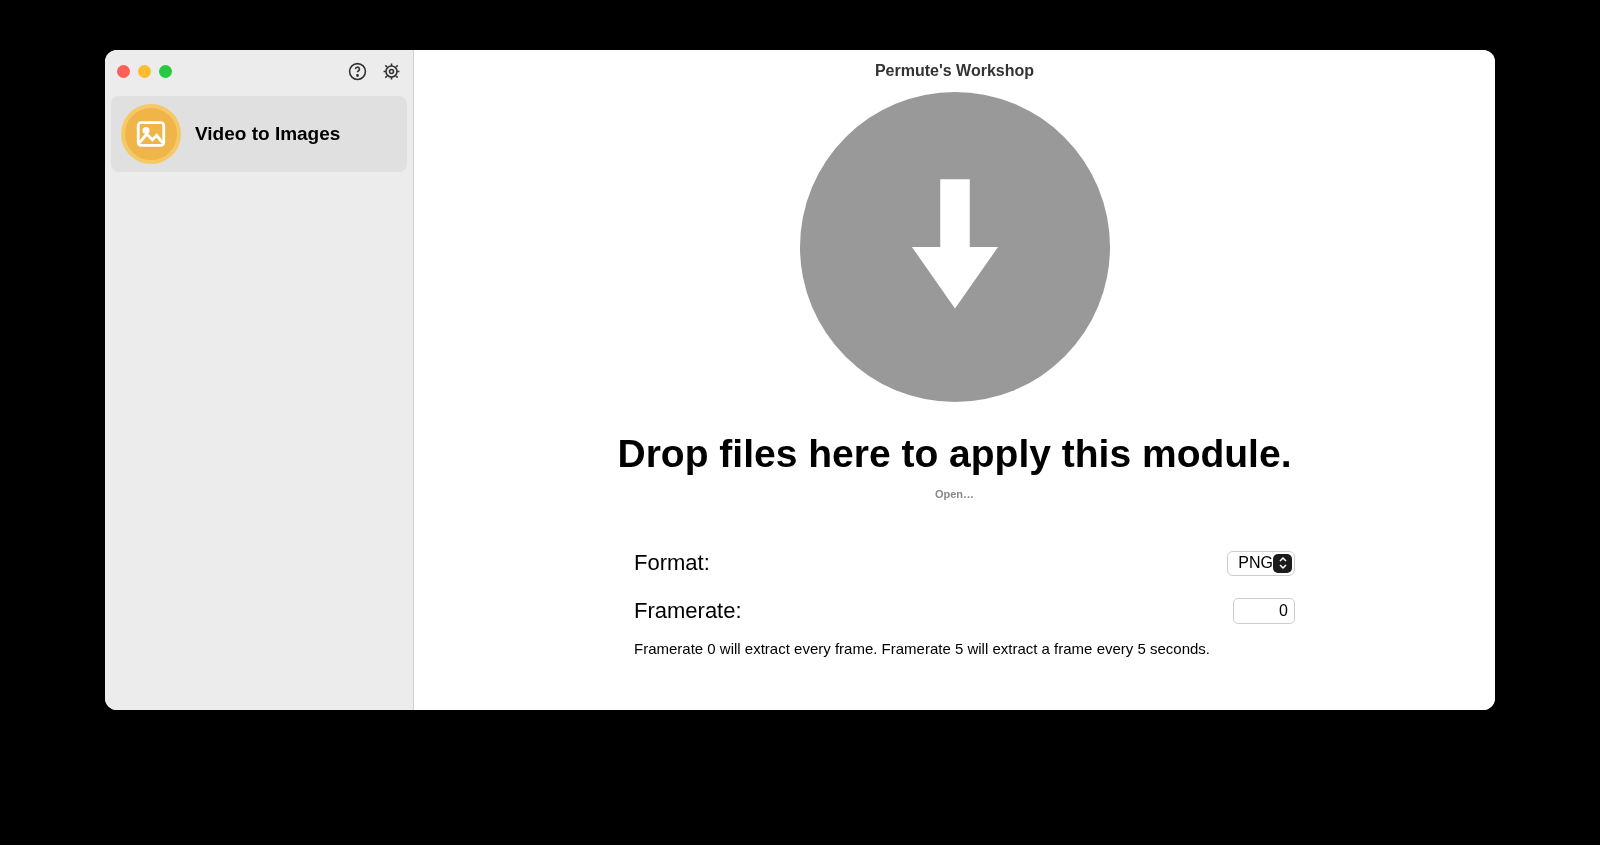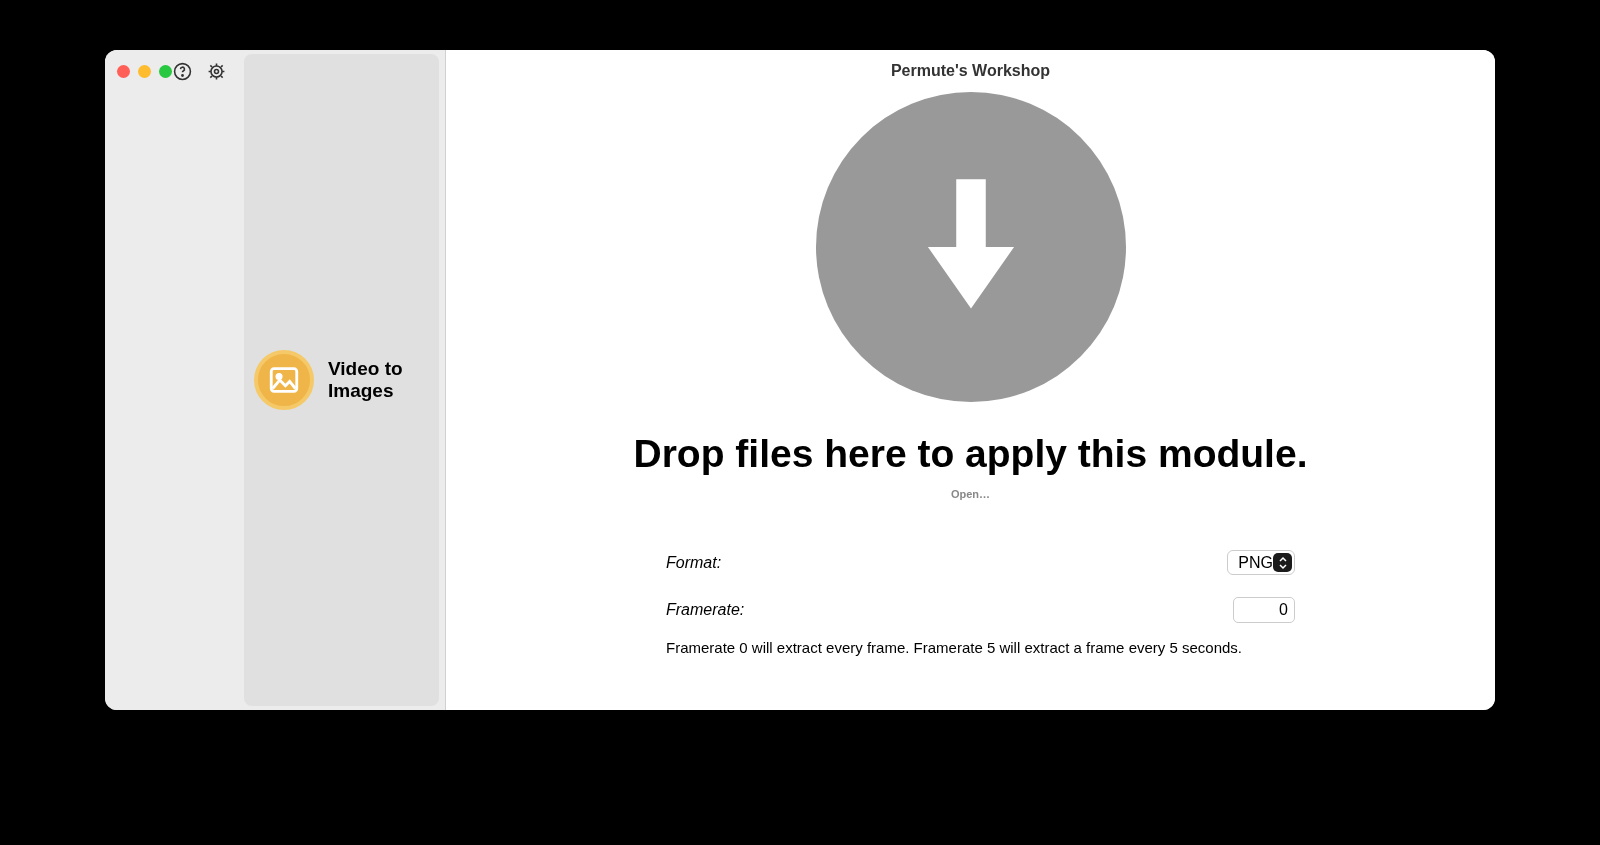--- a/index.html
+++ b/index.html
@@ -20,24 +20,24 @@
     .window {
       width: 1390px;
       height: 660px;
       background: #f5f5f5;
       border-radius: 12px;
       display: flex;
       overflow: hidden;
       box-shadow: 0 20px 60px rgba(0,0,0,0.5);
     }
     .sidebar {
-      width: 341px;
+      width: 309px;
       background: #ececec;
       display: flex;
-      flex-direction: row;
+      flex-direction: column;
       border-right: 1px solid #d0d0d0;
     }
     .sidebar-header {
       height: 42px;
       display: flex;
       align-items: center;
       padding: 0 12px;
       justify-content: space-between;
     }
     .traffic-lights {
@@ -140,23 +140,22 @@
     .options {
       padding: 50px 200px 0 220px;
     }
     .option-row {
       display: flex;
       align-items: center;
       justify-content: space-between;
       margin-bottom: 22px;
     }
     .option-label {
-      font-size: 16px;
+      font-size: 22px;
       color: #000;
-      font-style: italic;
     }
     .select-control {
       display: flex;
       align-items: center;
       background: #fff;
       border: 1px solid #ccc;
       border-radius: 6px;
       padding: 2px 2px 2px 10px;
       font-size: 16px;
       cursor: pointer;

